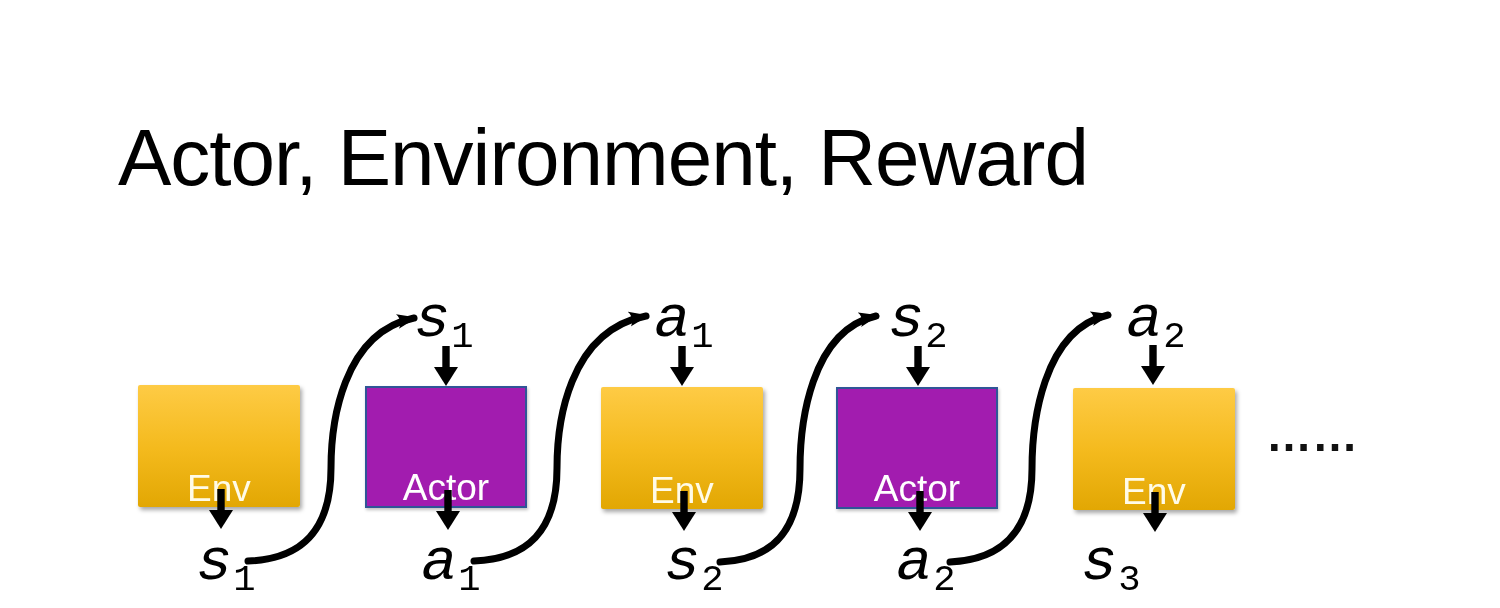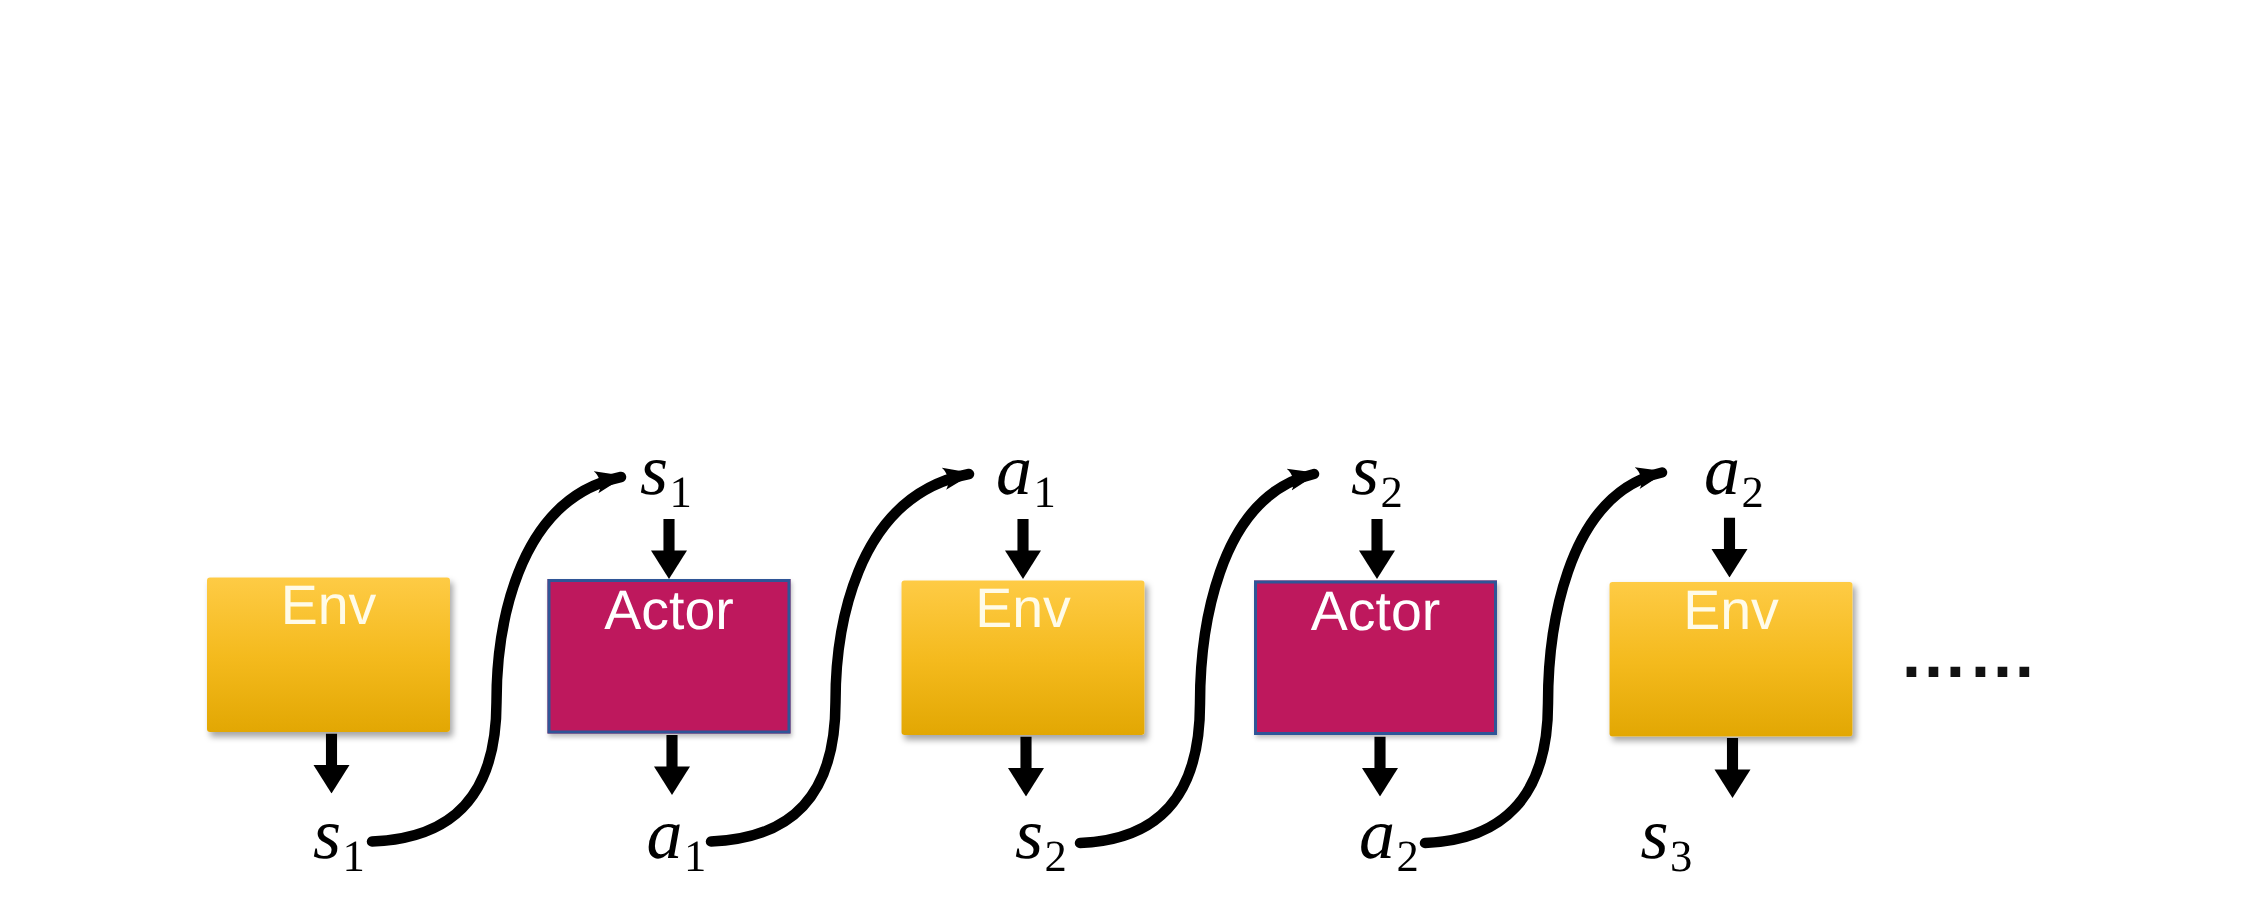--- a/index.html
+++ b/index.html
@@ -7,56 +7,57 @@
     position:relative; width:1500px; height:608px; background:#ffffff;
     overflow:hidden; font-family:"Liberation Sans", sans-serif;
   }
   .title {
     position:absolute; left:118px; top:118px;
     font-size:80px; font-weight:300; letter-spacing:-1px;
     color:#000000; white-space:nowrap; line-height:1.0;
     font-family:"Liberation Sans","DejaVu Sans",sans-serif;
   }
   .box {
-    position:absolute; width:162px; height:103px; box-sizing:border-box;
-    display:flex; align-items:flex-start; justify-content:center;
+    position:absolute; width:162px; height:122px; box-sizing:border-box;
+    display:flex; align-items:flex-end; justify-content:center;
     font-size:37px; line-height:1; user-select:none;
   }
   .box.env {
     background:linear-gradient(180deg,#fecb45 0%,#f4ba1d 52%,#e2a703 100%);
     color:#fffbe8; border-radius:2px;
     box-shadow:2px 3px 4px rgba(0,0,0,0.35);
   }
   .box.actor {
-    background:#be185d; border:2px solid #2f5597; color:#ffffff;
+    background:#a21caf; border:2px solid #2f5597; color:#ffffff;
     box-shadow:1px 2px 3px rgba(0,0,0,0.25);
   }
   .mlabel {
     position:absolute; transform:translateX(-50%);
-    font-family:Liberation Serif, serif;
-    font-style:italic; font-size:48px; color:#000000;
+    font-family:Liberation Mono, monospace;
+    font-style:italic; font-size:60px; color:#000000;
     line-height:1; white-space:nowrap;
   }
   .mlabel .msub {
     display:inline-block; font-size:0.62em; font-style:normal;
     transform:translateY(0.30em); margin-left:1px;
   }
   .dots {
     position:absolute; left:1266px; top:412px;
     font-size:46px; font-weight:bold; color:#111111;
     letter-spacing:0px; line-height:1; white-space:nowrap;
   }
   svg.arrows { position:absolute; left:0; top:0; pointer-events:none; }
   .curve { fill:none; stroke:#000000; stroke-width:7; stroke-linecap:round; }
 </style>
 </head>
 <body>
 
 <div class="slide">
 
+  <div class="title">Actor, Environment, Reward</div>
 
   <div class="box env" style="left:138px;top:385px">
     <span>Env</span>
   </div>
   <div class="box actor" style="left:365px;top:386px">
     <span>Actor</span>
   </div>
   <div class="box env" style="left:601px;top:387px">
     <span>Env</span>
   </div>

